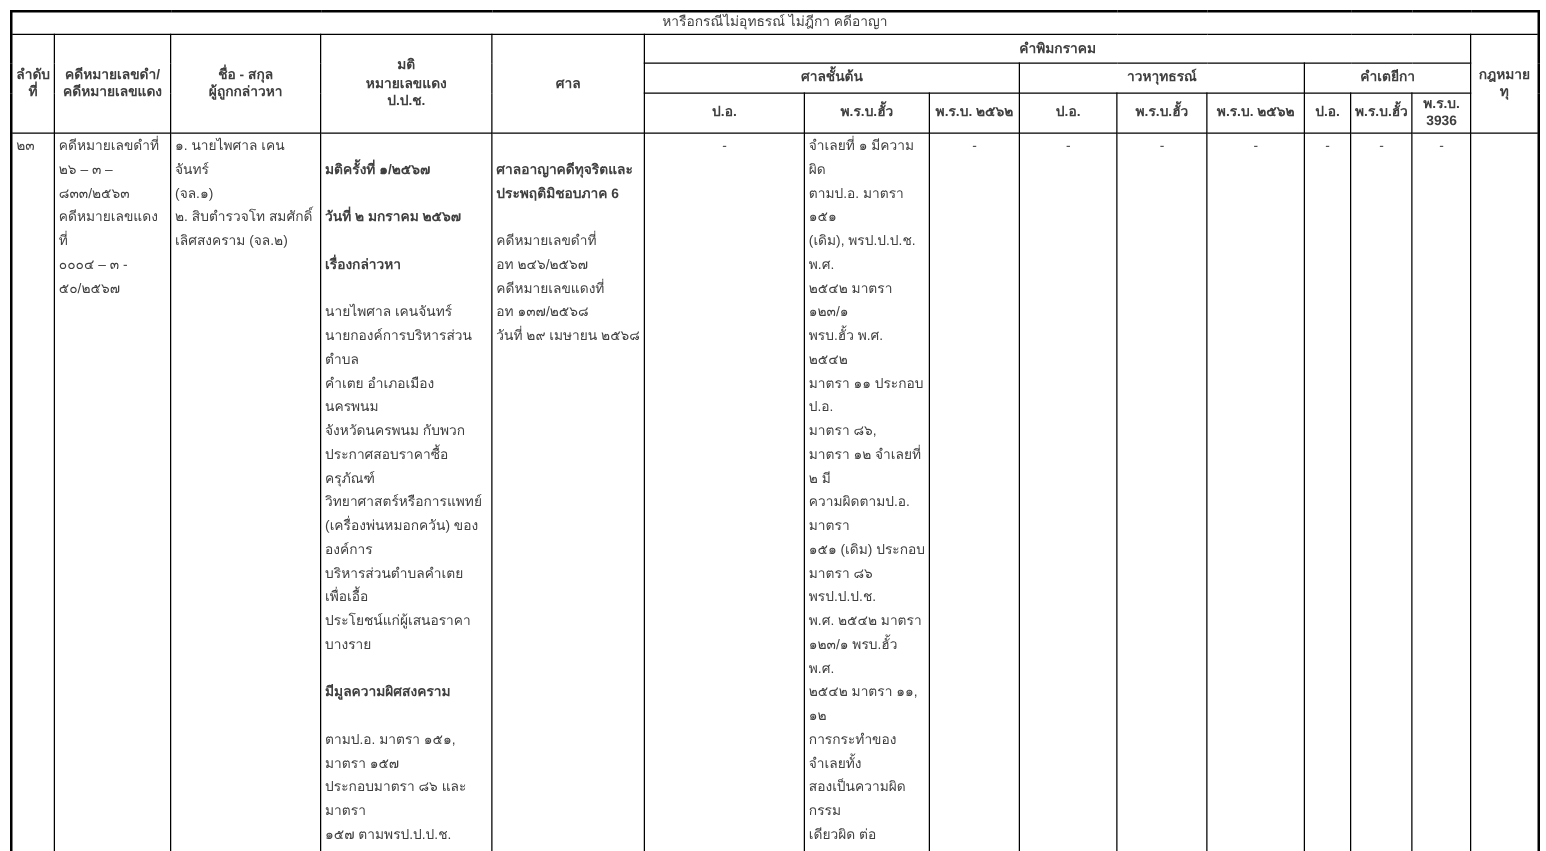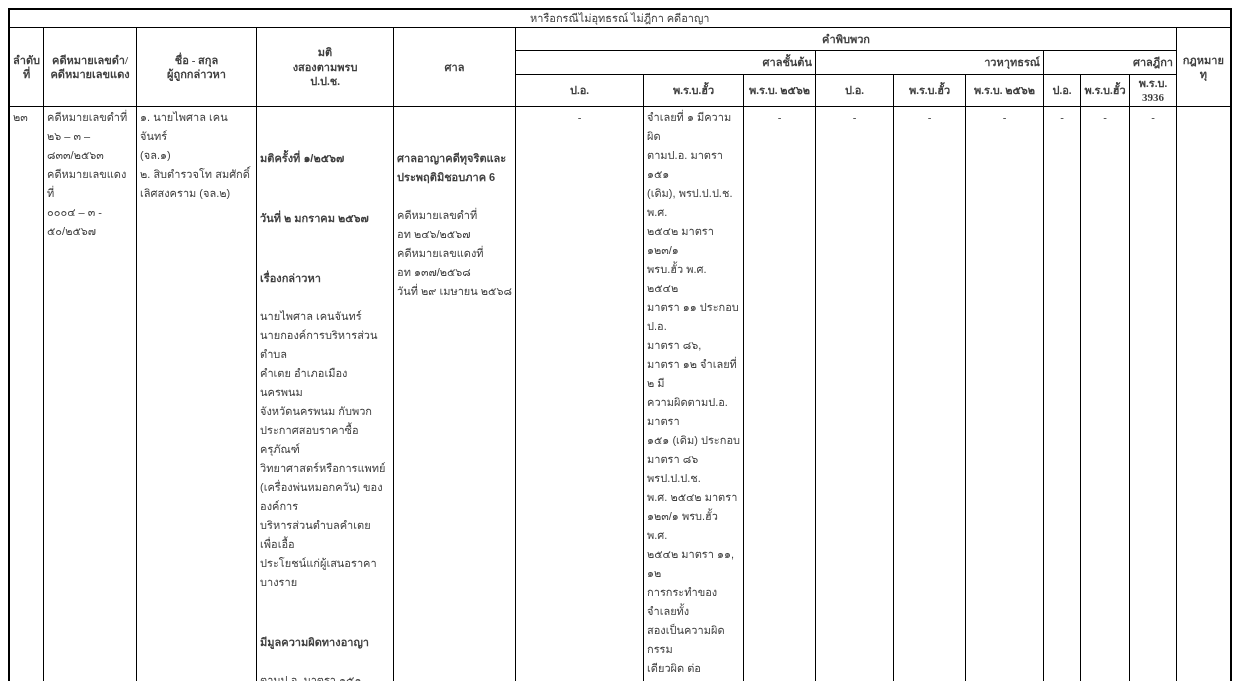--- a/index.html
+++ b/index.html
@@ -13,31 +13,31 @@
     margin:8px 0 0 8px;border:2px solid #000;
   }
   th,td{
     border:1.5px solid #000;
     font-size:11px;
     overflow:hidden;
     padding:1px 3px;
   }
   th{
     font-weight:bold;text-align:center;vertical-align:middle;
-    white-space:pre-line;line-height:1.3;color:#3f3f3f;font-family:Liberation Serif, serif;
+    white-space:pre-line;line-height:1.3;color:#3f3f3f;
   }
   th.title-row{font-weight:normal;height:17px;padding:0;line-height:15px;}
   tr.r2 th{height:20px;}
-  tr.r3 th{height:21px;text-align:right;}
+  tr.r3 th{height:21px;}
   tr.r4 th{height:28px;}
   td{
     vertical-align:top;white-space:pre-line;line-height:19px;text-align:left;
   }
   tbody tr{height:575px;}
-  .b{font-weight:bold;margin-top:22px;}
+  .b{font-weight:bold;}
   .dash{text-align:center;}
 </style>
 </head>
 <body>
 
 <table>
   <colgroup>
     <col style="width:32px">
       <col style="width:93px">
       <col style="width:120px">
@@ -59,30 +59,30 @@
       <th colspan="15" class="title-row">หารือกรณีไม่อุทธรณ์ ไม่ฎีกา คดีอาญา</th>
     </tr>
     <tr class="r2">
       <th rowspan="3">ลำดับ
 ที่</th>
       <th rowspan="3">คดีหมายเลขดำ/
 คดีหมายเลขแดง</th>
       <th rowspan="3">ชื่อ - สกุล
 ผู้ถูกกล่าวหา</th>
       <th rowspan="3">มติ
-งสองตามพรบ
+หมายเลขแดง
 ป.ป.ช.</th>
       <th rowspan="3">ศาล</th>
-      <th colspan="9">คำพิบพวก</th>
+      <th colspan="9">คำพิมกราคม</th>
       <th rowspan="3">กฎหมายทุ</th>
     </tr>
     <tr class="r3">
       <th colspan="3">ศาลชั้นต้น</th>
       <th colspan="3">าวหาุทธรณ์</th>
-      <th colspan="3">ศาลฎีกา</th>
+      <th colspan="3">คำเตยีกา</th>
     </tr>
     <tr class="r4">
       <th>ป.อ.</th>
       <th>พ.ร.บ.ฮั้ว</th>
       <th>พ.ร.บ. ๒๕๖๒</th>
       <th>ป.อ.</th>
       <th>พ.ร.บ.ฮั้ว</th>
       <th>พ.ร.บ. ๒๕๖๒</th>
       <th>ป.อ.</th>
       <th>พ.ร.บ.ฮั้ว</th>
@@ -109,21 +109,21 @@
         <div class="b">เรื่องกล่าวหา</div>
         <div>นายไพศาล  เคนจันทร์
 นายกองค์การบริหารส่วนตำบล
 คำเตย อำเภอเมืองนครพนม
 จังหวัดนครพนม กับพวก
 ประกาศสอบราคาซื้อครุภัณฑ์
 วิทยาศาสตร์หรือการแพทย์
 (เครื่องพ่นหมอกควัน) ขององค์การ
 บริหารส่วนตำบลคำเตย เพื่อเอื้อ
 ประโยชน์แก่ผู้เสนอราคาบางราย</div>
-        <div class="b">มีมูลความผิดทางอาญา</div>
+        <div class="b">มีมูลความผิศสงคราม</div>
         <div>ตามป.อ. มาตรา ๑๕๑, มาตรา ๑๕๗
 ประกอบมาตรา ๘๖ และมาตรา
 ๑๕๗ ตามพรป.ป.ป.ช. พ.ศ.๒๕๔๒
 และที่แก้ไขเพิ่มเติม มาตรา ๑๒๓/๑
 (ปัจจุบันเป็นความผิดตามพรป.ป.ป.ช.
 พ.ศ.๒๕๖๑ มาตรา ๑๗๒) ตามพรบ.
 ฮั้ว พ.ศ. ๒๕๔๒ มาตรา ๑๑, มาตรา
 ๑๑ ประกอบป.อ. มาตรา ๘๖ และ
 มาตรา ๑๒</div>
         

